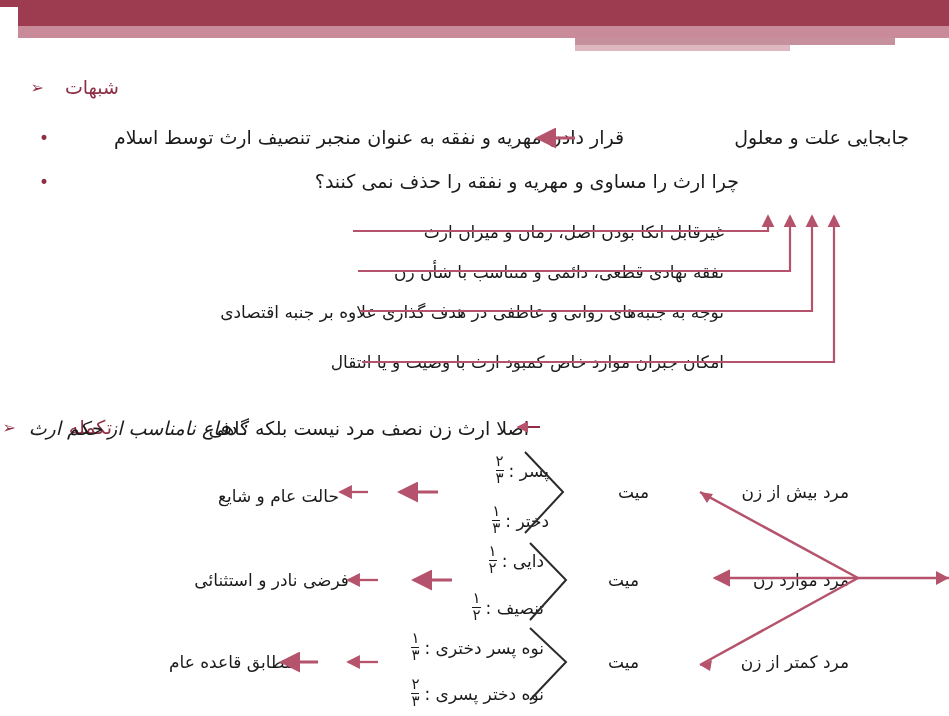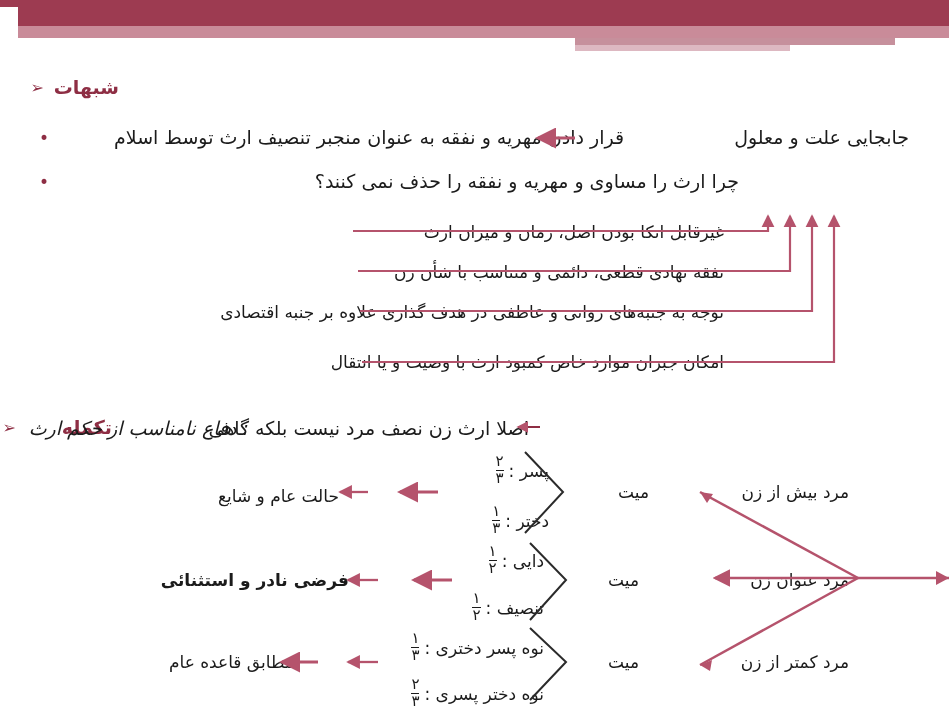--- a/index.html
+++ b/index.html
@@ -75,21 +75,21 @@
     background: #ffffff;
   }
 
   
   .t {
     position: absolute;
     white-space: nowrap;
     line-height: 1.2;
   }
   .heading {
-    font-weight: bold;
+    font-weight: normal;
     color: #8e2e44;
     font-size: 19px;
   }
   .body-line {
     font-size: 19px;
     color: #1b1b1b;
   }
   .sub-line {
     font-size: 17px;
     color: #1b1b1b;
@@ -182,38 +182,38 @@
 </div>
 <div class="row-item" style="top:505px; right:400px;">
   <span>دختر :</span>
   <span class="frac">
     <span class="num">۱</span>
     <span class="den">۳</span>
   </span>
 </div>
 <div class="row-item" style="top:456px; right:610px;margin-top:30px;">حالت عام و شایع</div>
 
-<div class="row-item" style="top:570px; right:100px;">مرد عنوان زن</div>
+<div class="row-item" style="top:570px; right:100px;">مرد موارد زن</div>
 <div class="row-item" style="top:570px; right:310px;">میت</div>
 
 <div class="row-item" style="top:545px; right:405px;">
   <span>دایی :</span>
   <span class="frac">
     <span class="num">۱</span>
     <span class="den">۲</span>
   </span>
 </div>
 <div class="row-item" style="top:592px; right:405px;">
   <span>تنصیف  :</span>
   <span class="frac">
     <span class="num">۱</span>
     <span class="den">۲</span>
   </span>
 </div>
-<div class="row-item" style="top:570px; right:600px;font-weight:bold;">فرضی نادر و استثنائی</div>
+<div class="row-item" style="top:570px; right:600px;">فرضی نادر و استثنائی</div>
 
 <div class="row-item" style="top:652px; right:100px;">مرد کمتر از زن</div>
 <div class="row-item" style="top:652px; right:310px;">میت</div>
 
 <div class="row-item" style="top:632px; right:405px;">
   <span>نوه پسر دختری :</span>
   <span class="frac">
     <span class="num">۱</span>
     <span class="den">۳</span>
   </span>

